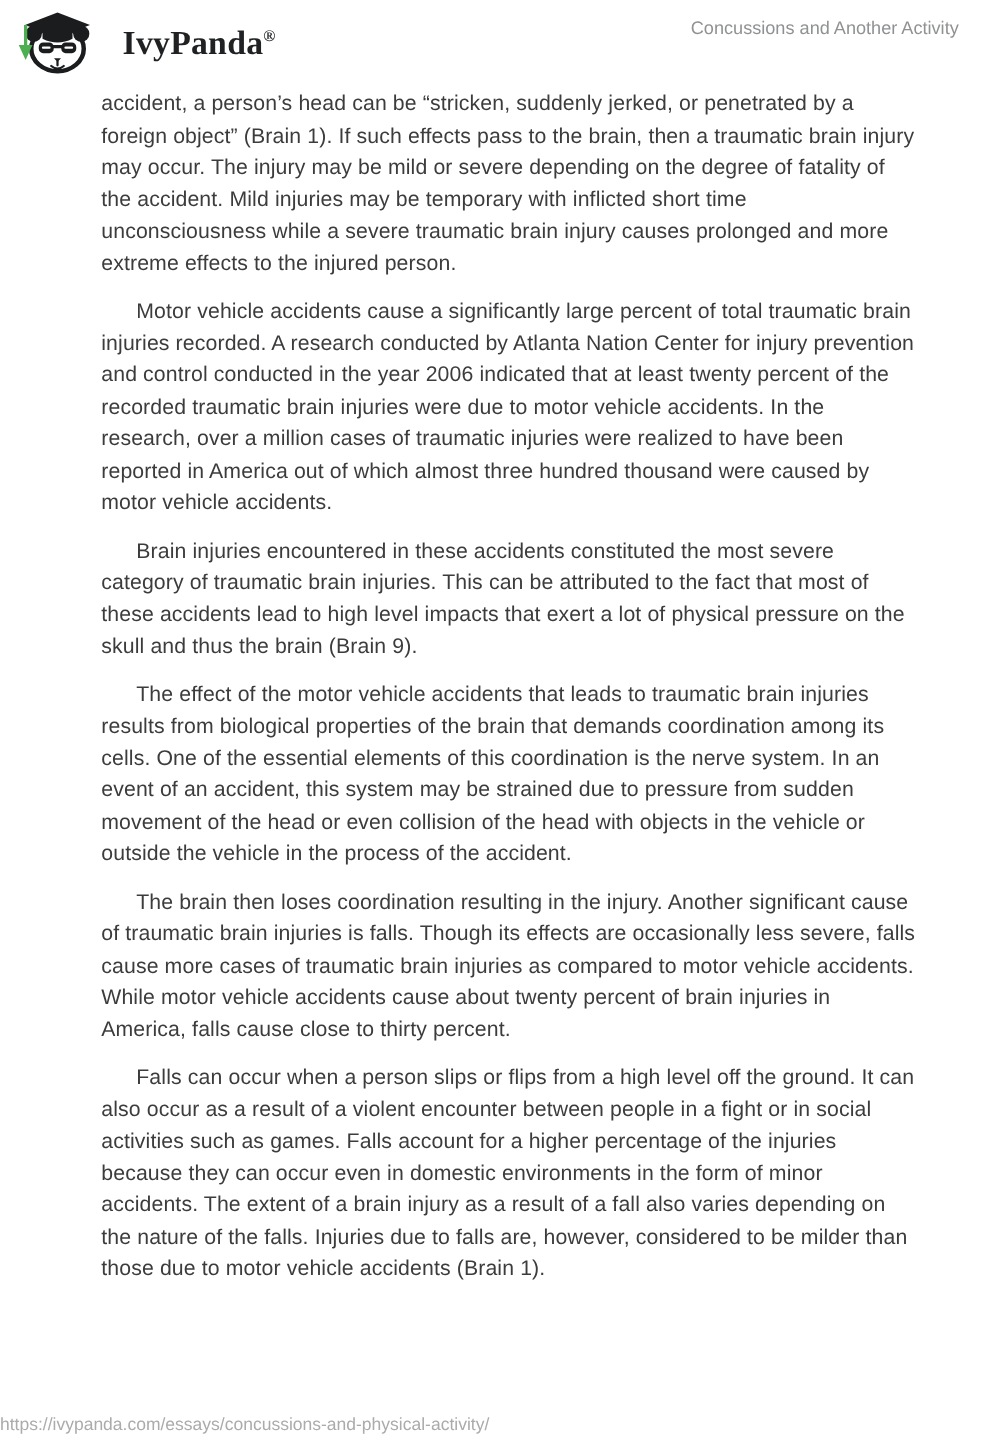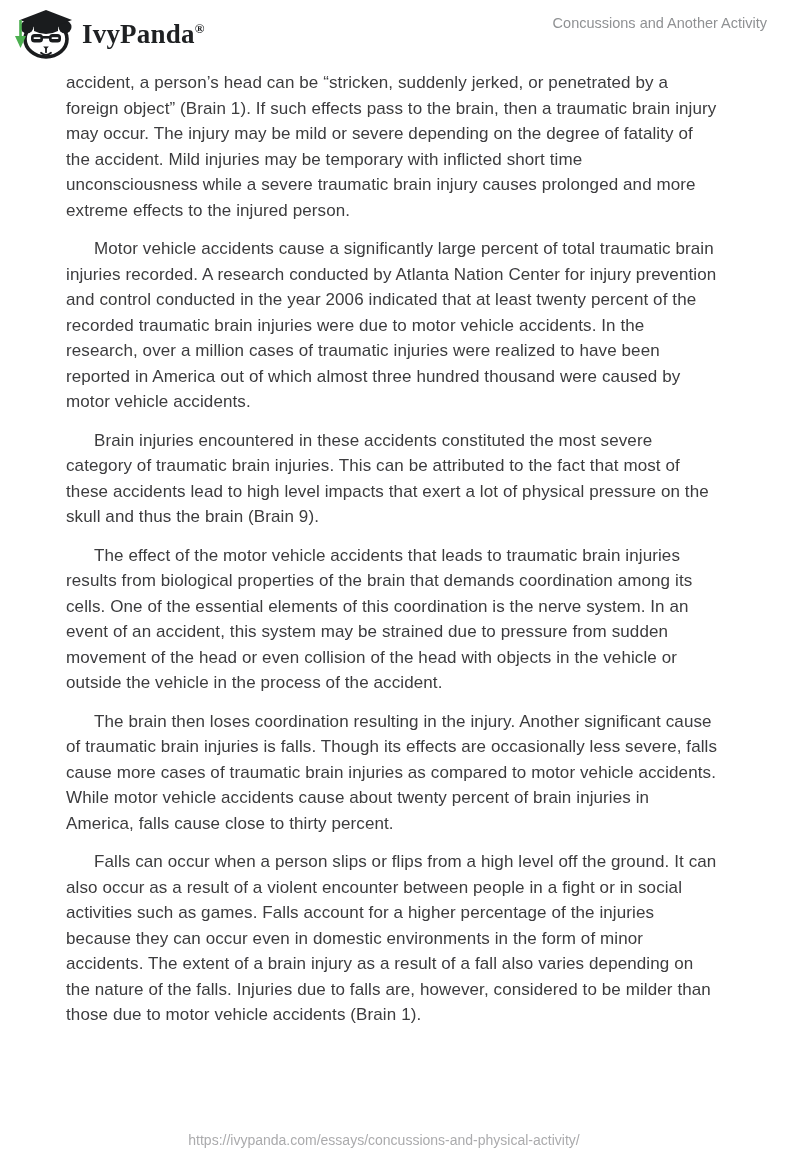--- a/index.html
+++ b/index.html
@@ -12,21 +12,21 @@
     top: 0; left: 0; right: 0;
     height: 62px;
     display: flex;
     justify-content: space-between;
     align-items: flex-start;
     padding: 8px 33px 0 12px;
   }
   .logo {
     display: flex;
     align-items: center;
-    gap: 8px;
+    gap: 24px;
   }
   .logo-icon { width: 62px; height: 52px; display: block; }
   .brand-text {
     font-family: "Liberation Serif", "DejaVu Serif", serif;
     font-weight: 700;
     font-size: 27px;
     color: #1f2123;
     letter-spacing: 0.2px;
     line-height: 52px;
   }
@@ -39,40 +39,40 @@
     font-size: 14.5px;
     color: #8f9193;
     margin-top: 7px;
     font-weight: 400;
   }
 
   
   .content {
     position: absolute;
     top: 70px;
-    left: 66px;
+    left: 81px;
     width: 652px;
   }
   .content p {
     font-size: 17px;
     line-height: 25.5px;
     color: #3c3c3e;
     margin: 0 0 13px 0;
     text-indent: 28px;
     letter-spacing: 0.1px;
   }
   .content p.no-indent { text-indent: 0; }
 
   
   .page-footer {
     position: absolute;
     top: 1131px;
     right: 32px;
     left: 0;
-    text-align: center;
+    text-align: left;
   }
   .source-url {
     font-size: 14px;
     color: #ababad;
     text-decoration: none;
     font-weight: 400;
   }
 </style>
 </head>
 <body>

